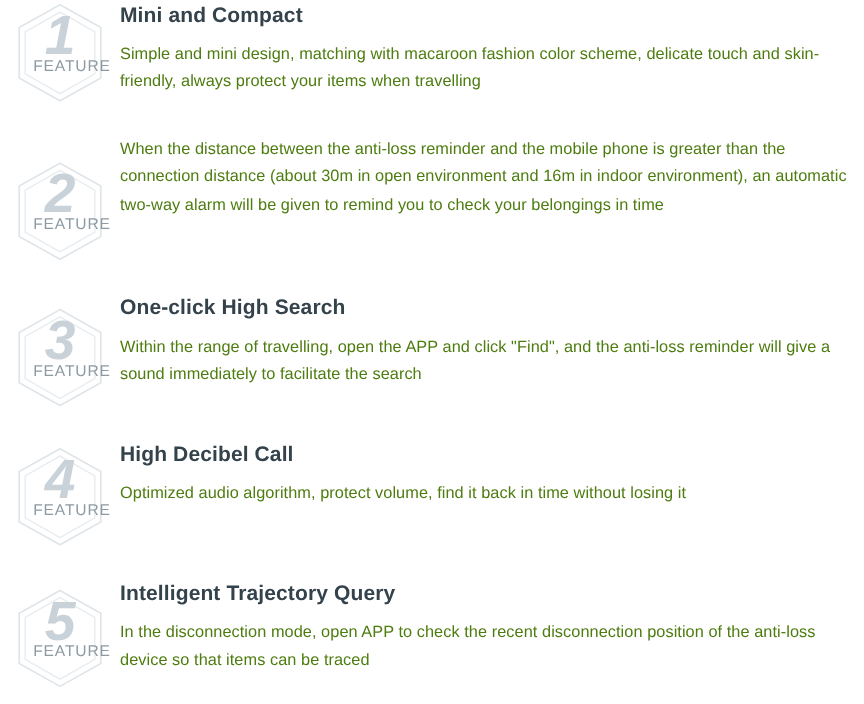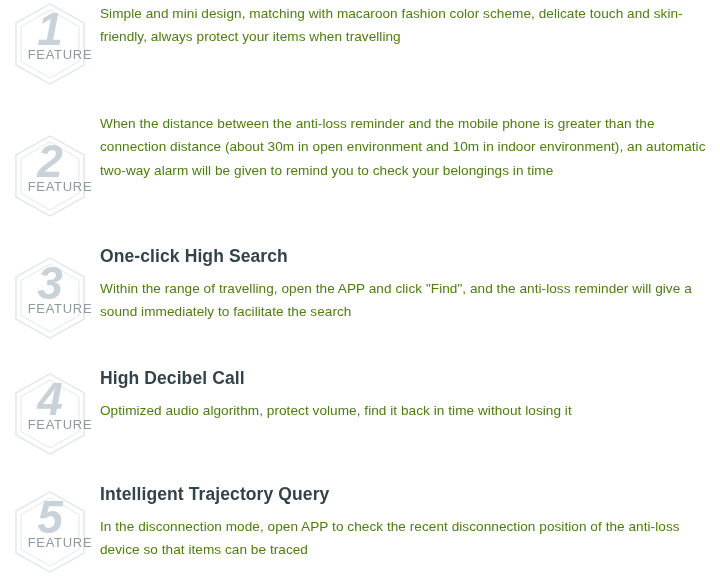--- a/index.html
+++ b/index.html
@@ -130,39 +130,40 @@
           <polygon points="37,2 71,21 71,63 37,82 3,63 3,21" fill="none" stroke="#dfe5e9" stroke-width="1.4"></polygon>
           <polygon points="37,8 66,24.5 66,59.5 37,76 8,59.5 8,24.5" fill="none" stroke="#e8edf0" stroke-width="1.2"></polygon>
         </svg>
         <div class="badge-number">1</div>
         <div class="badge-text">
           <div class="badge-label">FEATURE</div>
         </div>
       </div>
     </div>
     <div class="text-col">
+      <h2 class="f-title">Mini and Compact</h2>
       <p class="f-body">Simple and mini design, matching with macaroon fashion color scheme, delicate touch and skin-friendly, always protect your items when travelling</p>
     </div>
   </div>
 
   <div class="feature-row" id="row-2">
     <div class="badge-col">
       <div class="badge">
         <svg viewBox="0 0 74 84" xmlns="http://www.w3.org/2000/svg" aria-hidden="true">
           <polygon points="37,2 71,21 71,63 37,82 3,63 3,21" fill="none" stroke="#dfe5e9" stroke-width="1.4"></polygon>
           <polygon points="37,8 66,24.5 66,59.5 37,76 8,59.5 8,24.5" fill="none" stroke="#e8edf0" stroke-width="1.2"></polygon>
         </svg>
         <div class="badge-number">2</div>
         <div class="badge-text">
           <div class="badge-label">FEATURE</div>
         </div>
       </div>
     </div>
     <div class="text-col">
-      <p class="f-body">When the distance between the anti-loss reminder and the mobile phone is greater than the connection distance (about 30m in open environment and 10m in indoor environment), an automatic two-way alarm will be given to remind you to check your belongings in time</p>
+      <p class="f-body">When the distance between the anti-loss reminder and the mobile phone is greater than the connection distance (about 30m in open environment and 16m in indoor environment), an automatic two-way alarm will be given to remind you to check your belongings in time</p>
     </div>
   </div>
 
   <div class="feature-row" id="row-3">
     <div class="badge-col">
       <div class="badge">
         <svg viewBox="0 0 74 84" xmlns="http://www.w3.org/2000/svg" aria-hidden="true">
           <polygon points="37,2 71,21 71,63 37,82 3,63 3,21" fill="none" stroke="#dfe5e9" stroke-width="1.4"></polygon>
           <polygon points="37,8 66,24.5 66,59.5 37,76 8,59.5 8,24.5" fill="none" stroke="#e8edf0" stroke-width="1.2"></polygon>
         </svg>

